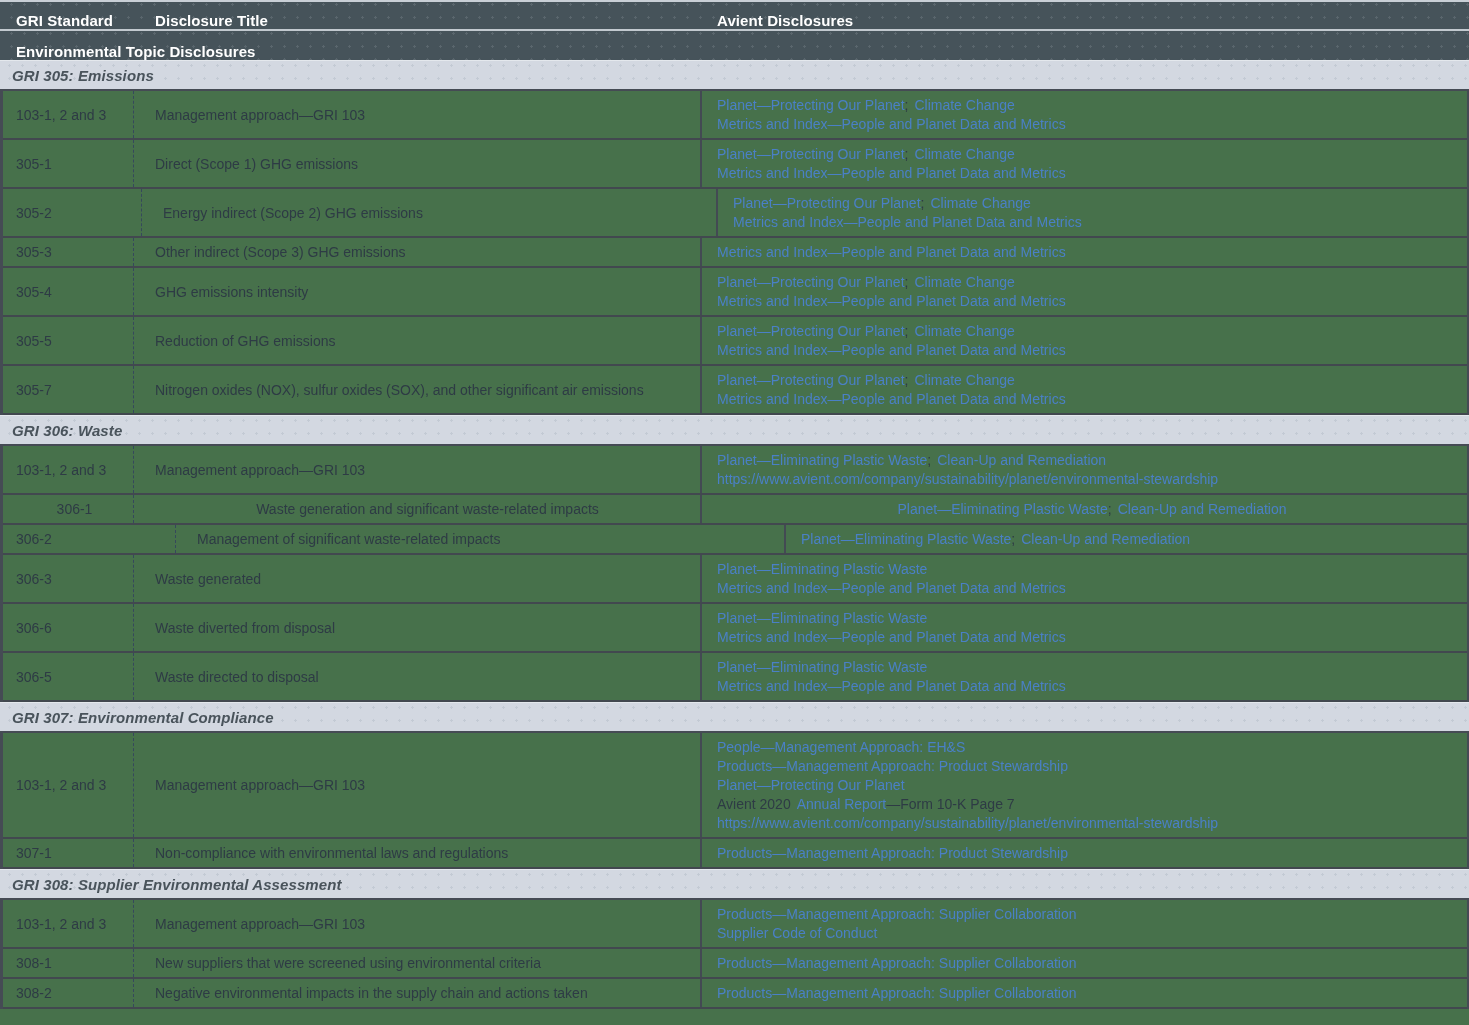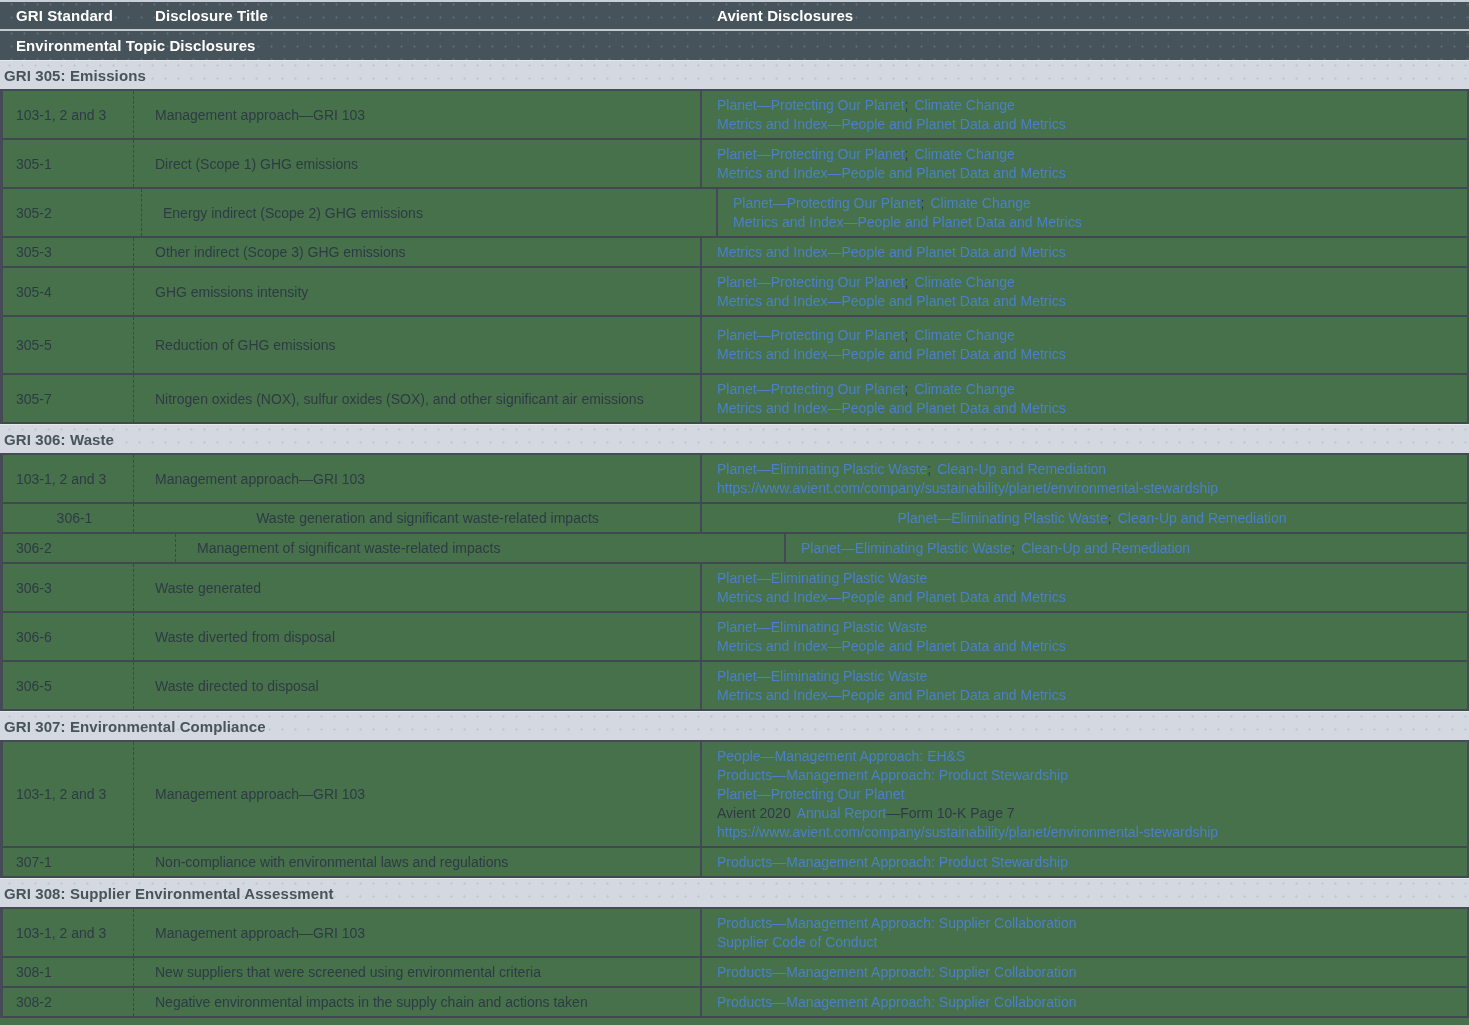--- a/index.html
+++ b/index.html
@@ -12,21 +12,21 @@
   .midline { height: 2px; background: #C2C9CF; }
 
   
   .dark-row {
     background-color: #46535A;
     background-image: radial-gradient(#5A666D 1px, rgba(0,0,0,0) 1.4px);
     background-size: 13px 13px;
     background-position: 5px 9px;
     color: #FFFFFF;
     display: flex;
-    align-items: center;
+    align-items: flex-end;
   }
   .header-row { height: 27px; }
   .group-row  { height: 29px; }
   .header-cell { font-weight: 700; font-size: 15px; letter-spacing: 0.1px; }
   .hc1 { width: 133px; padding-left: 16px; }
   .hc2 { width: 567px; padding-left: 22px; }
   .hc3 { flex: 1; padding-left: 17px; }
   .group-title { font-weight: 700; font-size: 15px; padding-left: 16px; letter-spacing: 0.1px; }
 
   
@@ -34,21 +34,21 @@
     height: 31px;
     background-color: #D3D8E1;
     background-image: radial-gradient(#C3CAD4 1px, rgba(0,0,0,0) 1.4px);
     background-size: 13px 13px;
     background-position: 3px 24px;
     border-top: 1px solid #E4E8ED;
     border-bottom: 2px solid #454B54;
     display: flex;
     align-items: center;
   }
-  .section-title { font-weight: 700; font-size: 15px; color: #49535B; padding-left: 4px; letter-spacing: 0.1px; }
+  .section-title { font-weight: 700; font-size: 15px; color: #49535B; padding-left: 12px; letter-spacing: 0.1px; font-style: italic; }
 
   
   .tbody { border-left: 3px solid #454B54; border-right: 2px solid #454B54; }
   .body-row {
     display: flex;
     background: #47714B;
     border-bottom: 2px solid #42484F;
   }
   .cell { display: flex; flex-direction: column; justify-content: center; }
   .c1 { width: 130px; padding-left: 13px; }
@@ -134,21 +134,21 @@
             <span>305-4</span>
           </div>
           <div class="cell c2">
             <span>GHG emissions intensity</span>
           </div>
           <div class="cell c3">
             <div class="dline"><a class="dlink">Planet—Protecting Our Planet</a><span class="dtext">;</span><a class="dlink">Climate Change</a></div>
             <div class="dline"><a class="dlink">Metrics and Index—People and Planet Data and Metrics</a></div>
           </div>
         </div>
-        <div class="body-row" style="height: 58px;">
+        <div class="body-row" style="height: 49px;">
           <div class="cell c1">
             <span>305-5</span>
           </div>
           <div class="cell c2">
             <span>Reduction of GHG emissions</span>
           </div>
           <div class="cell c3">
             <div class="dline"><a class="dlink">Planet—Protecting Our Planet</a><span class="dtext">;</span><a class="dlink">Climate Change</a></div>
             <div class="dline"><a class="dlink">Metrics and Index—People and Planet Data and Metrics</a></div>
           </div>

